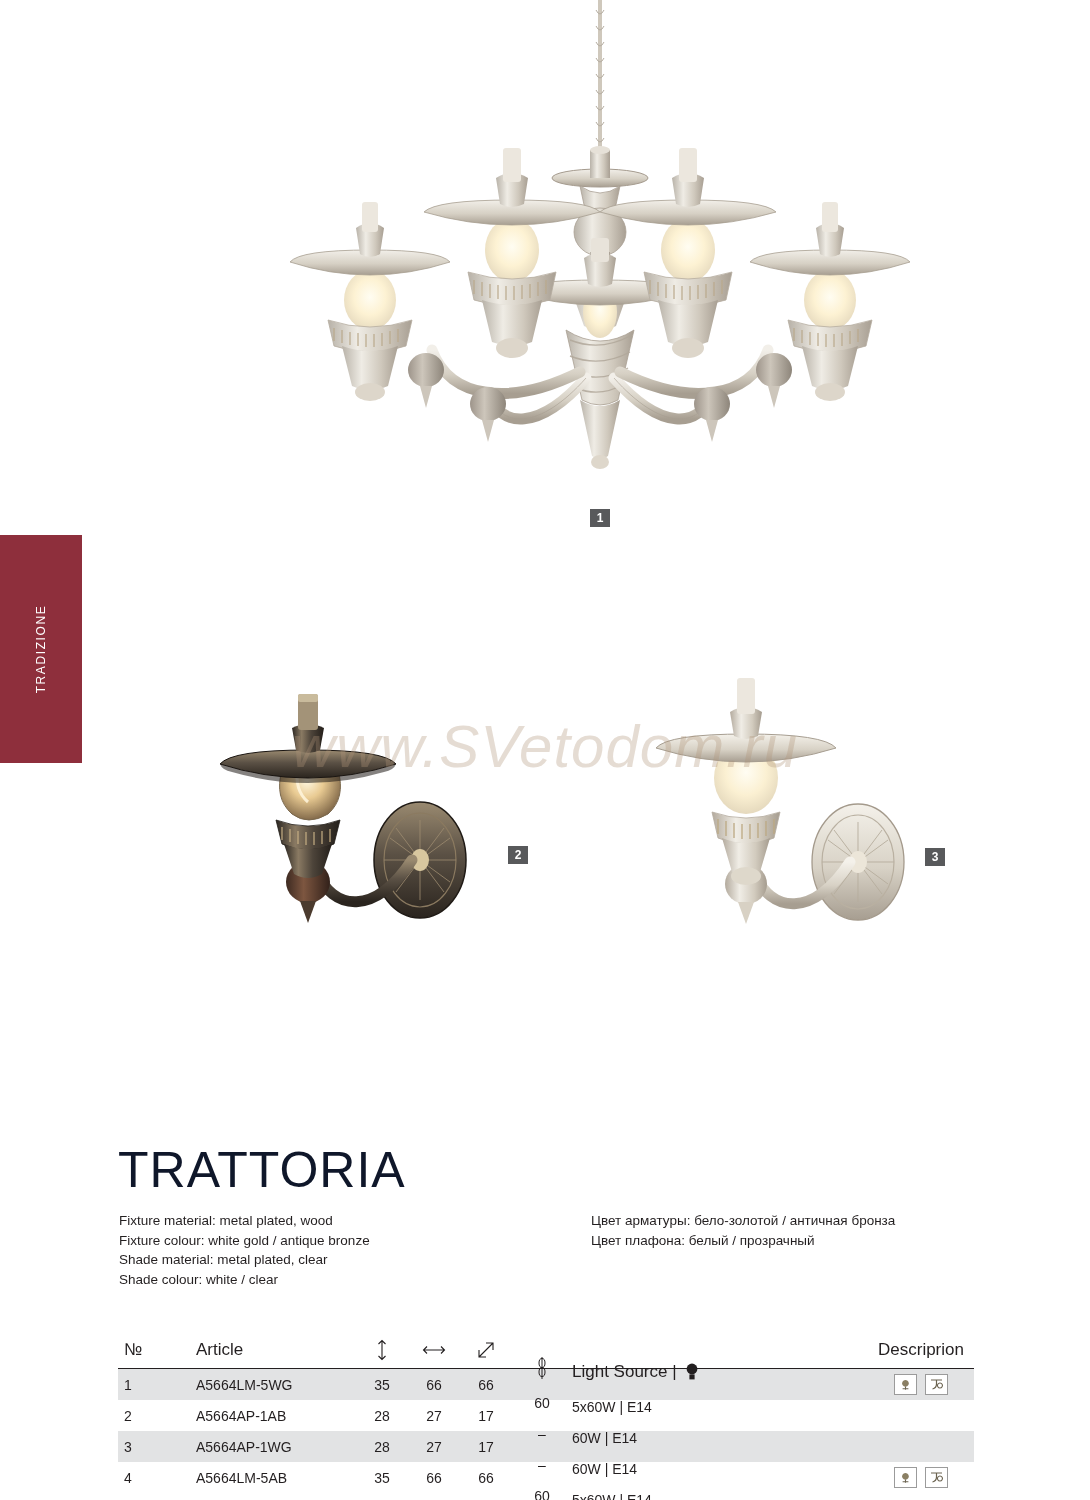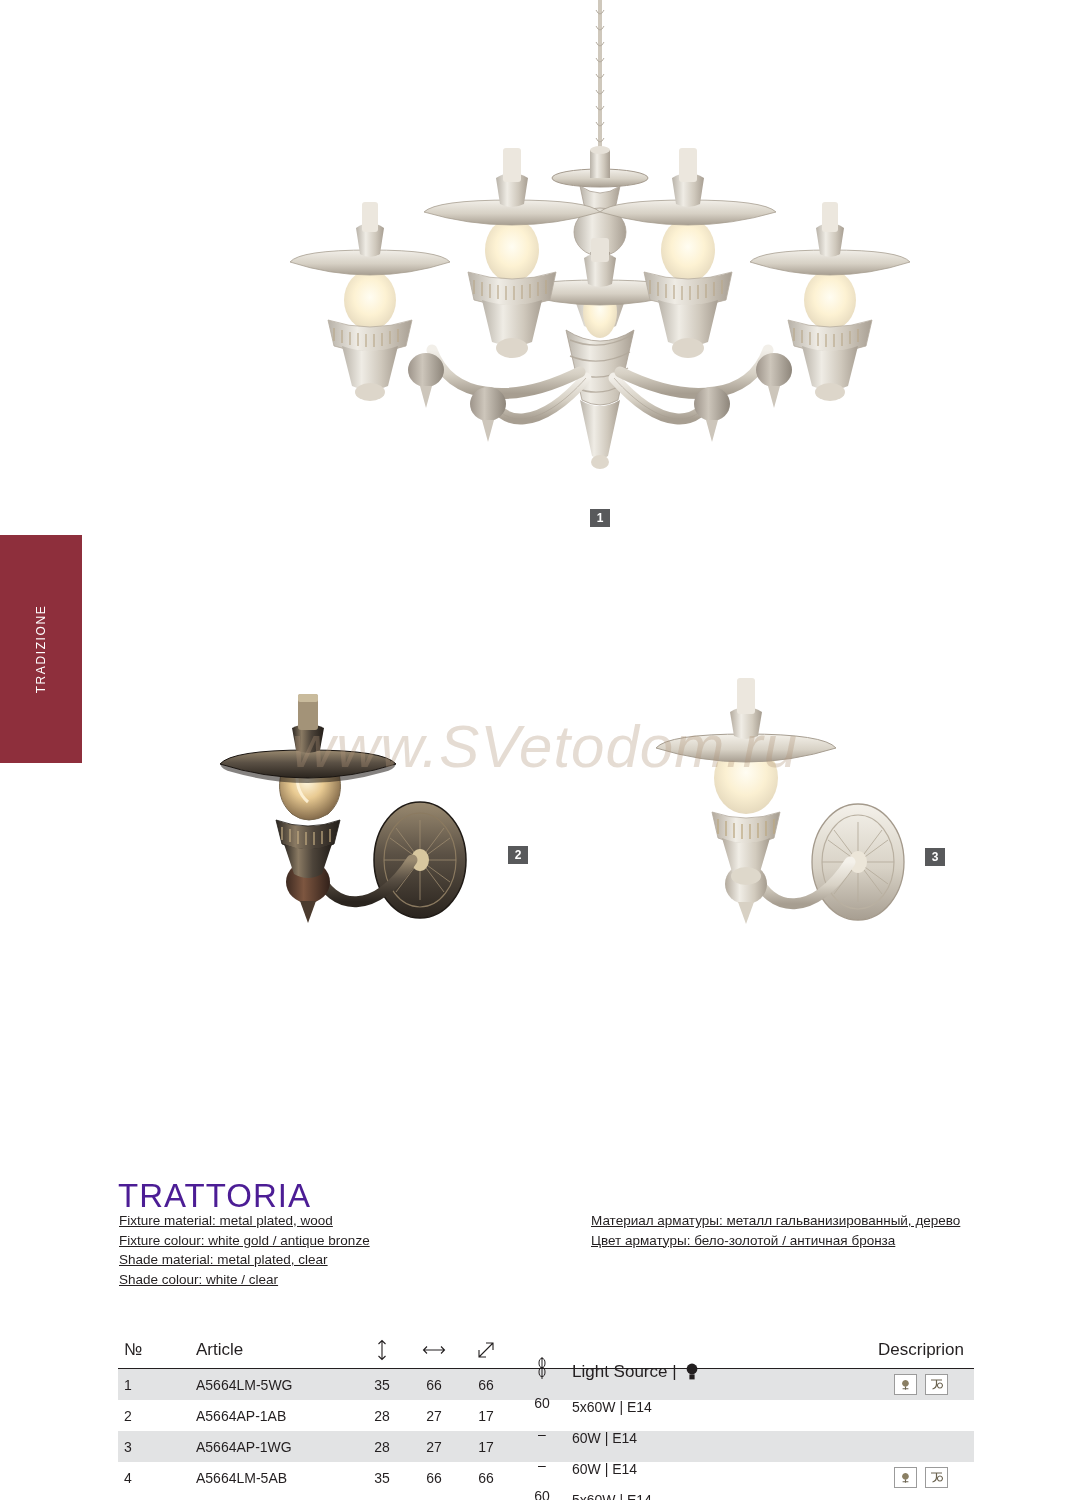--- a/index.html
+++ b/index.html
@@ -67,38 +67,38 @@
     height: 18px;
     line-height: 18px;
     text-align: center;
     font-family: "Liberation Sans", sans-serif;
   }
 
   
   .title {
     position: absolute;
     left: 118px;
-    top: 1177px;
-    font-size: 33px;
+    top: 1141px;
+    font-size: 50px;
     letter-spacing: 1px;
     font-weight: normal;
-    color: #4c1d95;
+    color: #0f172a;
     font-family: "Liberation Sans", sans-serif;
   }
 
   
   .spec {
     position: absolute;
     font-size: 13.5px;
     line-height: 19.5px;
     color: #231f20;
   }
   .spec.left { left: 119px; top: 1211px; }
   .spec.right { left: 591px; top: 1211px; }
-  .spec div { white-space: nowrap; text-decoration: underline; }
+  .spec div { white-space: nowrap; }
 
   
   .table {
     position: absolute;
     left: 118px;
     top: 1332px;
     width: 856px;
     font-size: 14px;
   }
   .table .row {
@@ -386,22 +386,22 @@
 <div class="title">TRATTORIA</div>
 
 <div class="spec left">
   <div>Fixture material: metal plated, wood</div>
   <div>Fixture colour: white gold / antique bronze</div>
   <div>Shade material: metal plated, clear</div>
   <div>Shade colour: white / clear</div>
 </div>
 
 <div class="spec right">
-  <div>Материал арматуры: металл гальванизированный, дерево</div>
   <div>Цвет арматуры: бело-золотой / античная бронза</div>
+  <div>Цвет плафона: белый / прозрачный</div>
 </div>
 
 <div class="table">
 
   <div class="row head">
     <div class="c-num">№</div>
     <div class="c-art">Article</div>
     <div class="c-dim">
       <div class="dim-icon">
         <svg class="icon-svg" width="12" height="22" viewBox="0 0 12 22">

